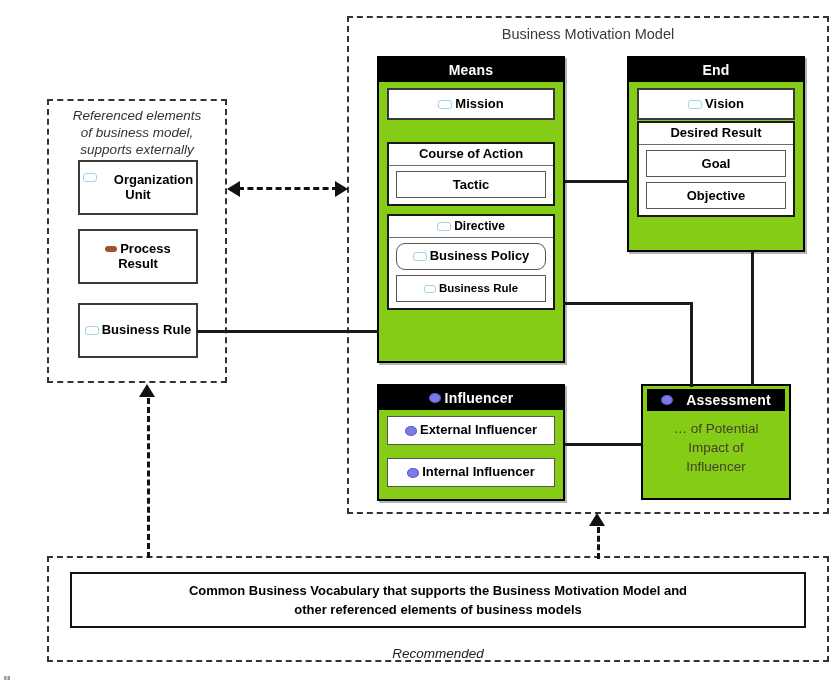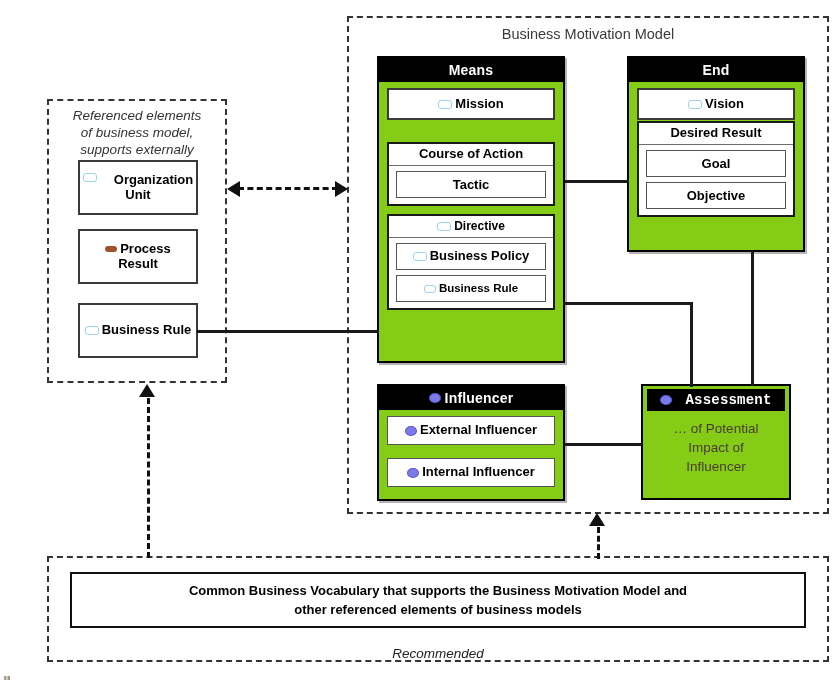--- a/index.html
+++ b/index.html
@@ -265,21 +265,21 @@
       </div>
 
       <div class="group">
         <div class="group-head small">
           <span style="display:inline-flex; align-items:center; gap:1px; justify-content:center;">
             <span class="ico ico-rrect"></span>
             <span>Directive</span>
           </span>
         </div>
         <div class="group-body">
-          <div class="node thin" style="height:27px;">
+          <div class="node thin" style="height:27px;border-radius:9px;">
             <div class="node-inner">
               <span class="ico ico-rrect"></span>
               <span>Business Policy</span>
             </div>
           </div>
           <div class="node thin small" style="height:27px;">
             <div class="node-inner">
               <span class="ico ico-rrect tiny"></span>
               <span>Business Rule</span>
             </div>
@@ -335,21 +335,21 @@
           <span class="ico ico-dot"></span>
           <span>Internal Influencer</span>
         </div>
       </div>
     </div>
   </div>
 
   <div class="abs pkg" style="left:641px; top:384px; width:150px; height:116px; box-shadow:none; border:2px solid #000;">
     <div style="padding:3px 4px 0 4px;">
       <div class="pkg-title" style="height:22px; line-height:22px;">
-        <span style="display:inline-flex; align-items:center; gap:11px; justify-content:center;font-family:Liberation Mono, monospace;">
+        <span style="display:inline-flex; align-items:center; gap:11px; justify-content:center;">
           <span class="ico ico-dot"></span>
           <span>Assessment</span>
         </span>
       </div>
     </div>
     <div class="assess-body" style="padding:8px 6px 0 6px;">
       <div>… of Potential</div>
       <div>Impact of</div>
       <div>Influencer</div>
     </div>

